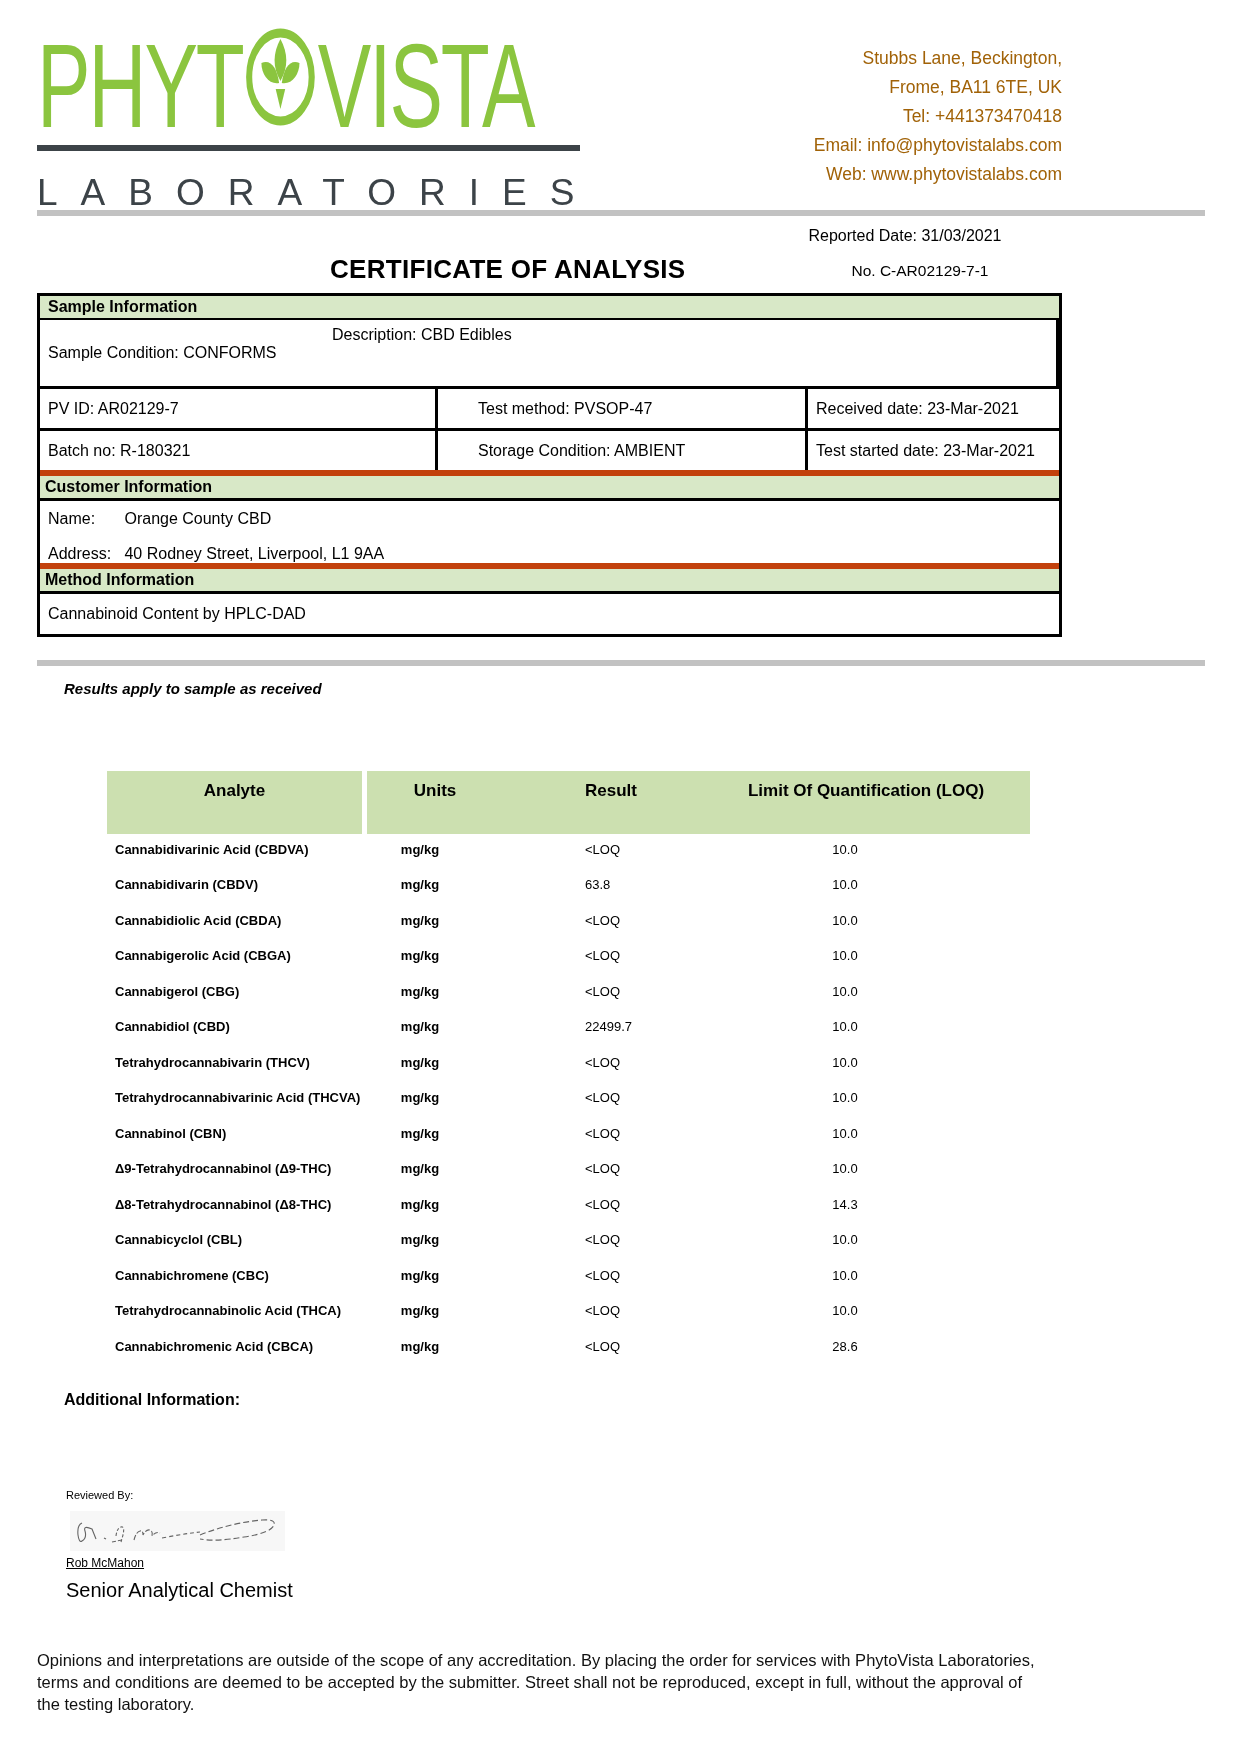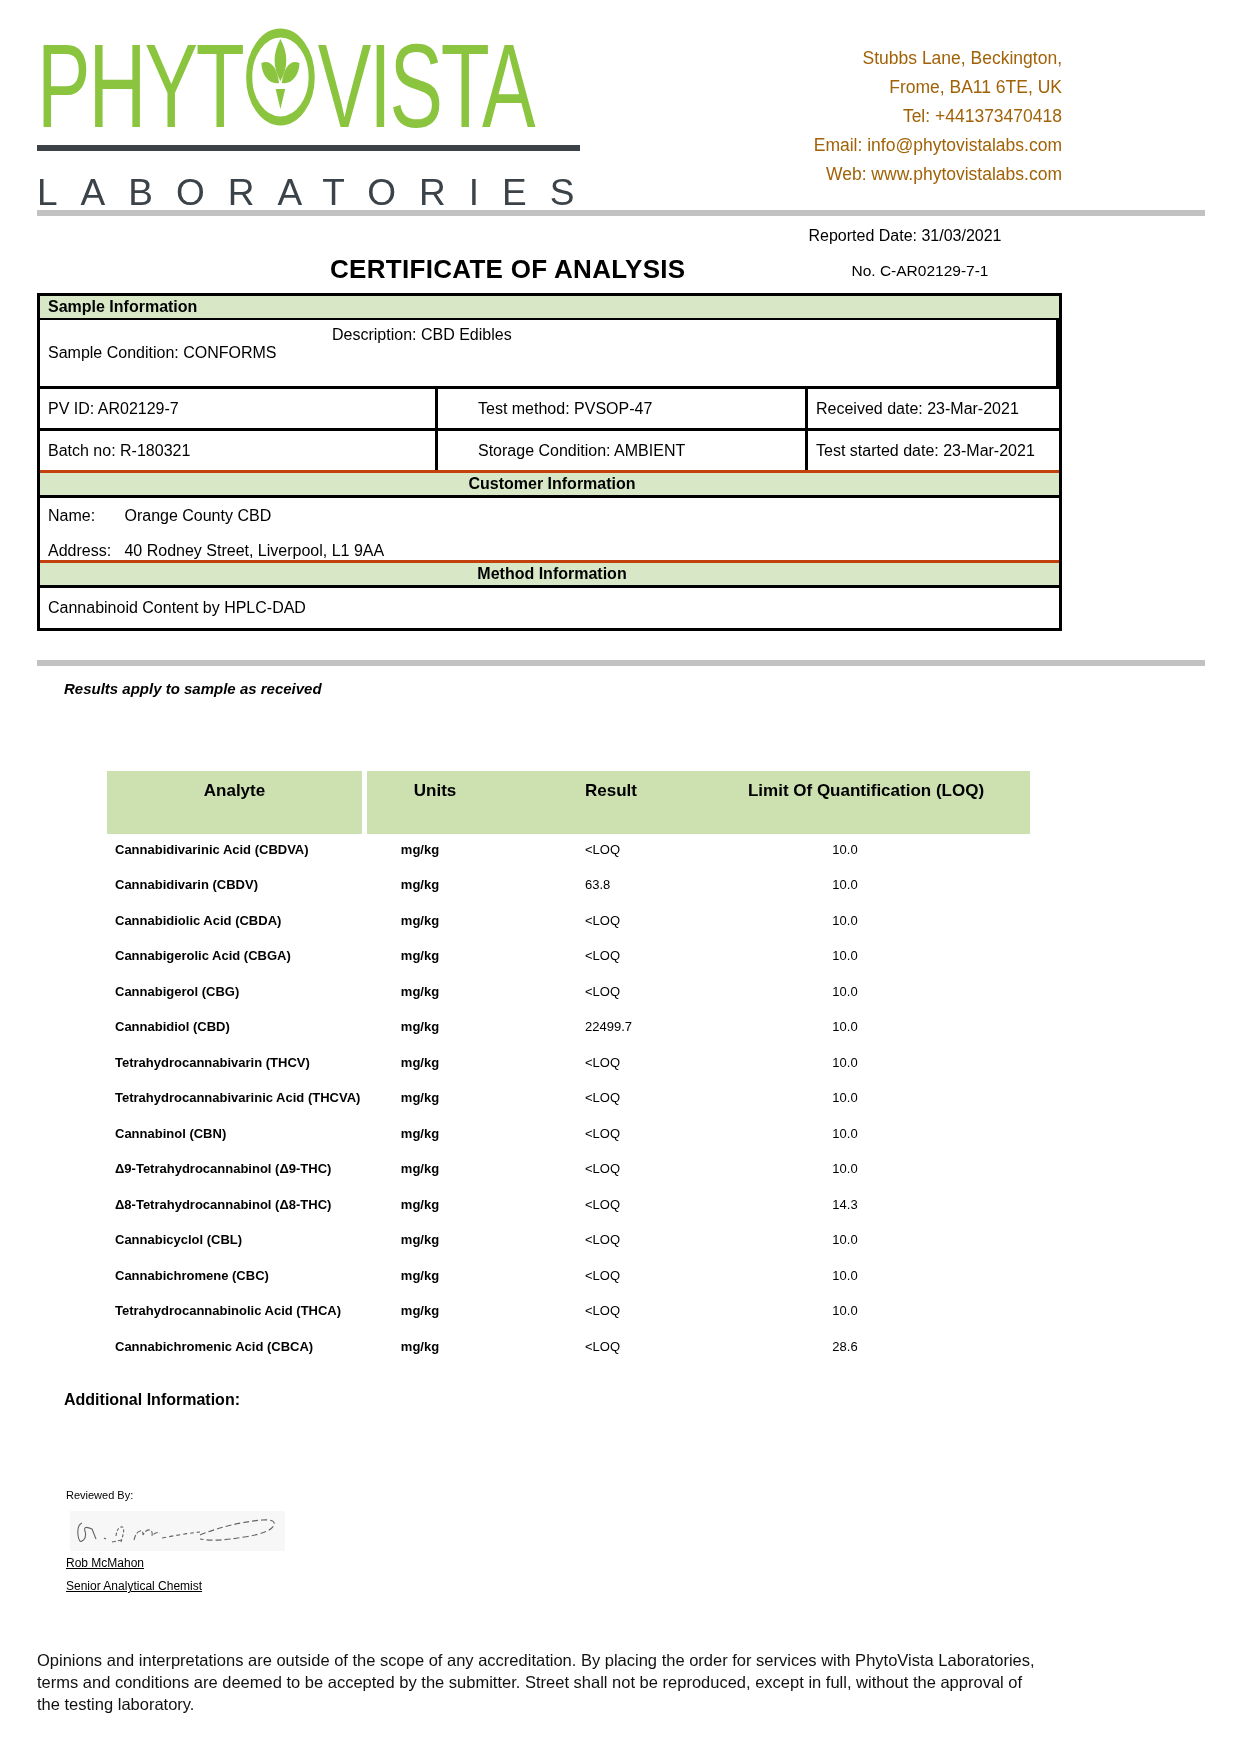--- a/index.html
+++ b/index.html
@@ -24,21 +24,21 @@
   .reported-date{position:absolute;top:227px;left:795px;width:220px;text-align:center;font-size:16px;}
   .report-no{position:absolute;top:262px;left:825px;width:190px;text-align:center;font-size:15.5px;}
   .coa-title{position:absolute;top:254px;left:330px;font-size:26px;font-weight:700;letter-spacing:0.3px;}
 
   
   .info-table{position:absolute;top:293px;left:37px;width:1025px;box-sizing:border-box;
               border:3px solid #000;font-size:16px;}
   .bar{background:#D8E8C7;font-weight:700;font-size:16px;height:22px;line-height:21px;
        padding-left:8px;box-sizing:content-box;}
   .bar.b1{border-bottom:2px solid #000;}
-  .bar.mid{border-top:3px solid #c2410c;border-bottom:3px solid #000;padding-left:5px;text-align:center;}
+  .bar.mid{border-top:6px solid #c2410c;border-bottom:3px solid #000;padding-left:5px;}
   .trow{display:flex;border-bottom:3px solid #000;}
   .trow.last{border-bottom:none;}
   .cell{box-sizing:border-box;padding:0 8px;display:flex;align-items:center;border-right:3px solid #000;}
   .cell.no-r{border-right:none;}
   .desc-row{height:66px;}
   .desc-cell{flex:0 0 735px;align-items:flex-start;padding-top:6px;}
   .cond-cell{flex:1;}
   .pv-row{height:39px;}
   .c1{flex:0 0 398px;} .c2{flex:0 0 338px;margin-left:32px;} .c3{flex:1;}
   .cust-block{height:62px;padding:8px 8px 0 8px;box-sizing:border-box;}
@@ -66,21 +66,21 @@
   .c-analyte{left:78px;font-weight:700;}
   .c-units{left:313px;width:140px;text-align:center;font-weight:700;}
   .c-result{left:548px;}
   .c-loq{left:738px;width:140px;text-align:center;}
 
   
   .addl-info{position:absolute;top:1391px;left:64px;font-size:16px;font-weight:700;}
   .reviewed-by{position:absolute;top:1489px;left:66px;font-size:11px;}
   .sig-box{position:absolute;top:1511px;left:70px;width:215px;height:40px;background:#f7f7f7;}
   .sig-name{position:absolute;top:1556px;left:66px;font-size:12px;text-decoration:underline;}
-  .sig-title{position:absolute;top:1579px;left:66px;font-size:12px;text-decoration:underline;}
+  .sig-title{position:absolute;top:1579px;left:66px;font-size:20px;}
   .footer{position:absolute;top:1649px;left:37px;width:1180px;font-size:16.5px;line-height:22px;
           color:#111;white-space:nowrap;}
 </style>
 </head>
 <body>
 
 <div id="page">
 
   <div class="logo-block">
     <div class="logo-line">

